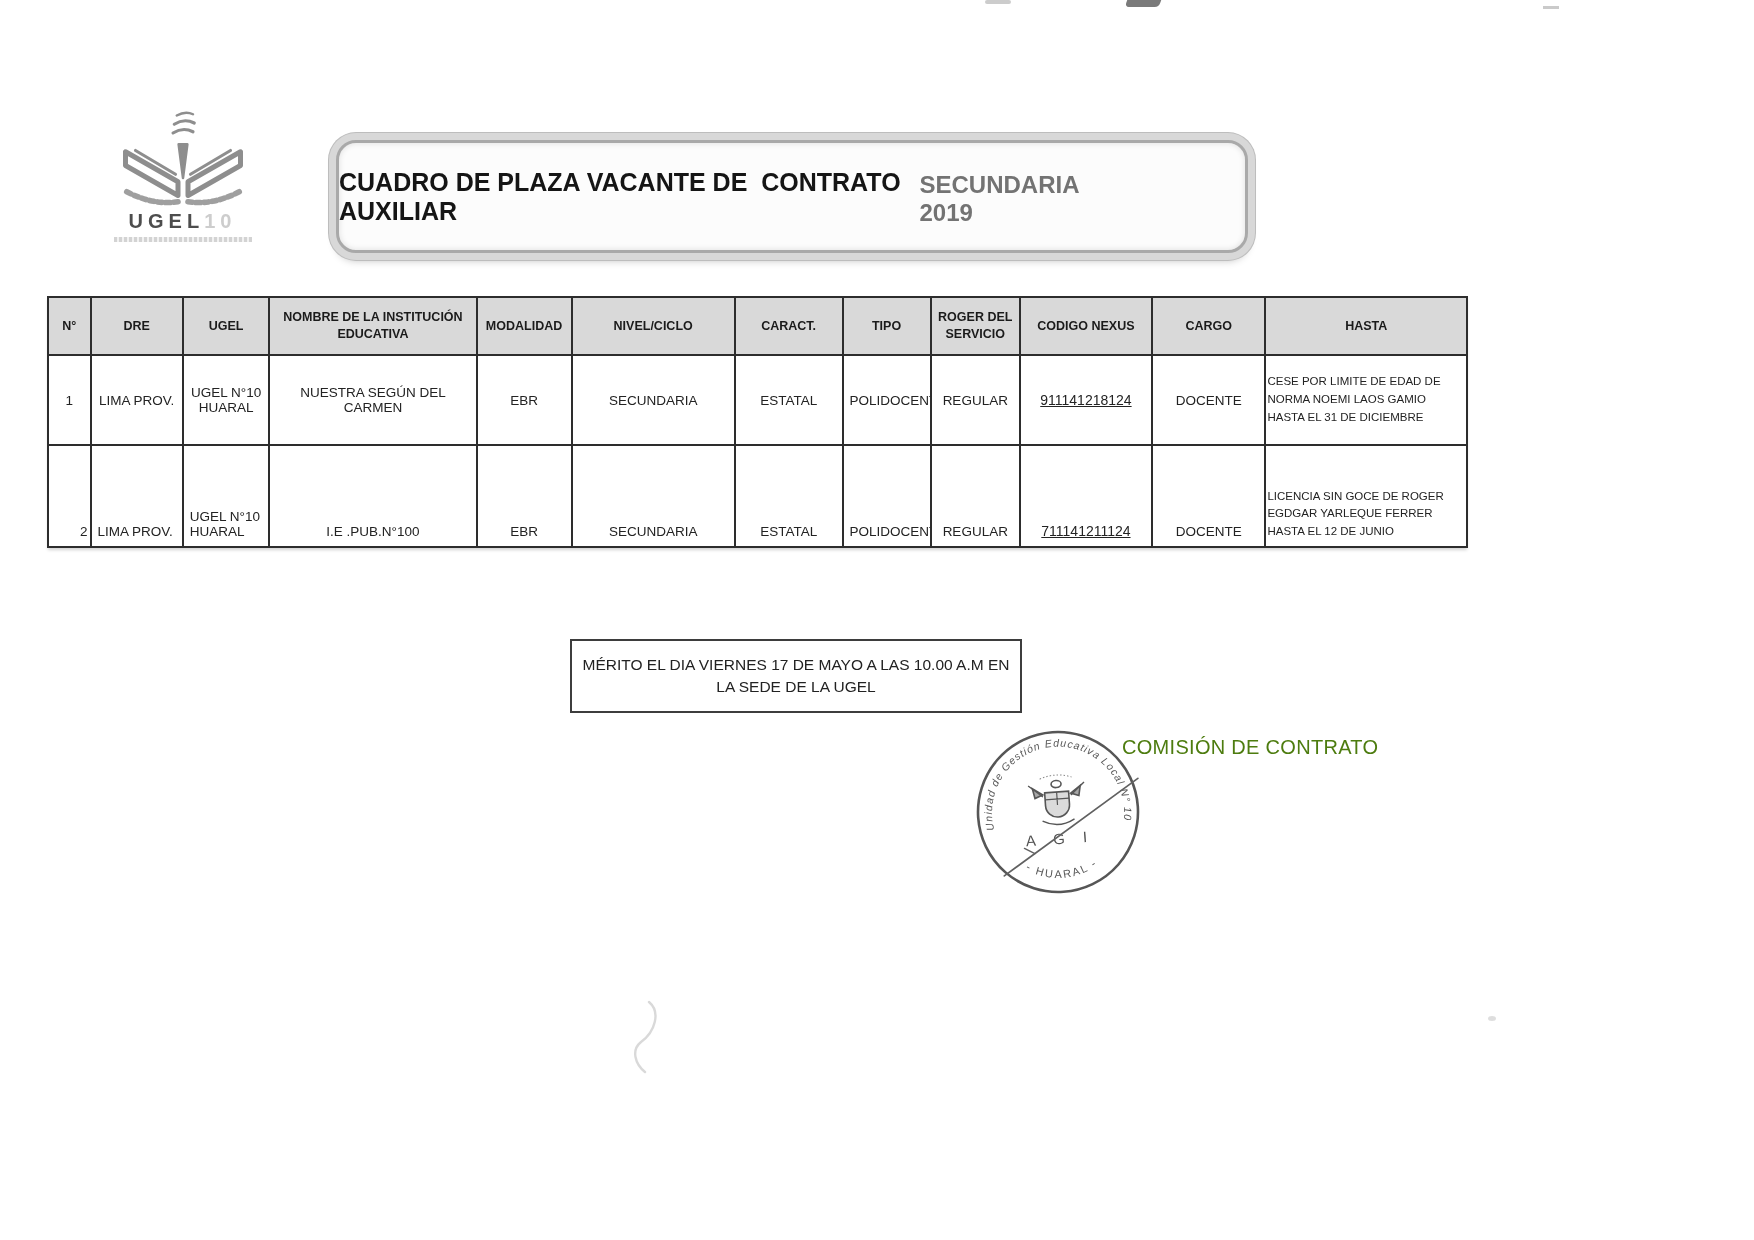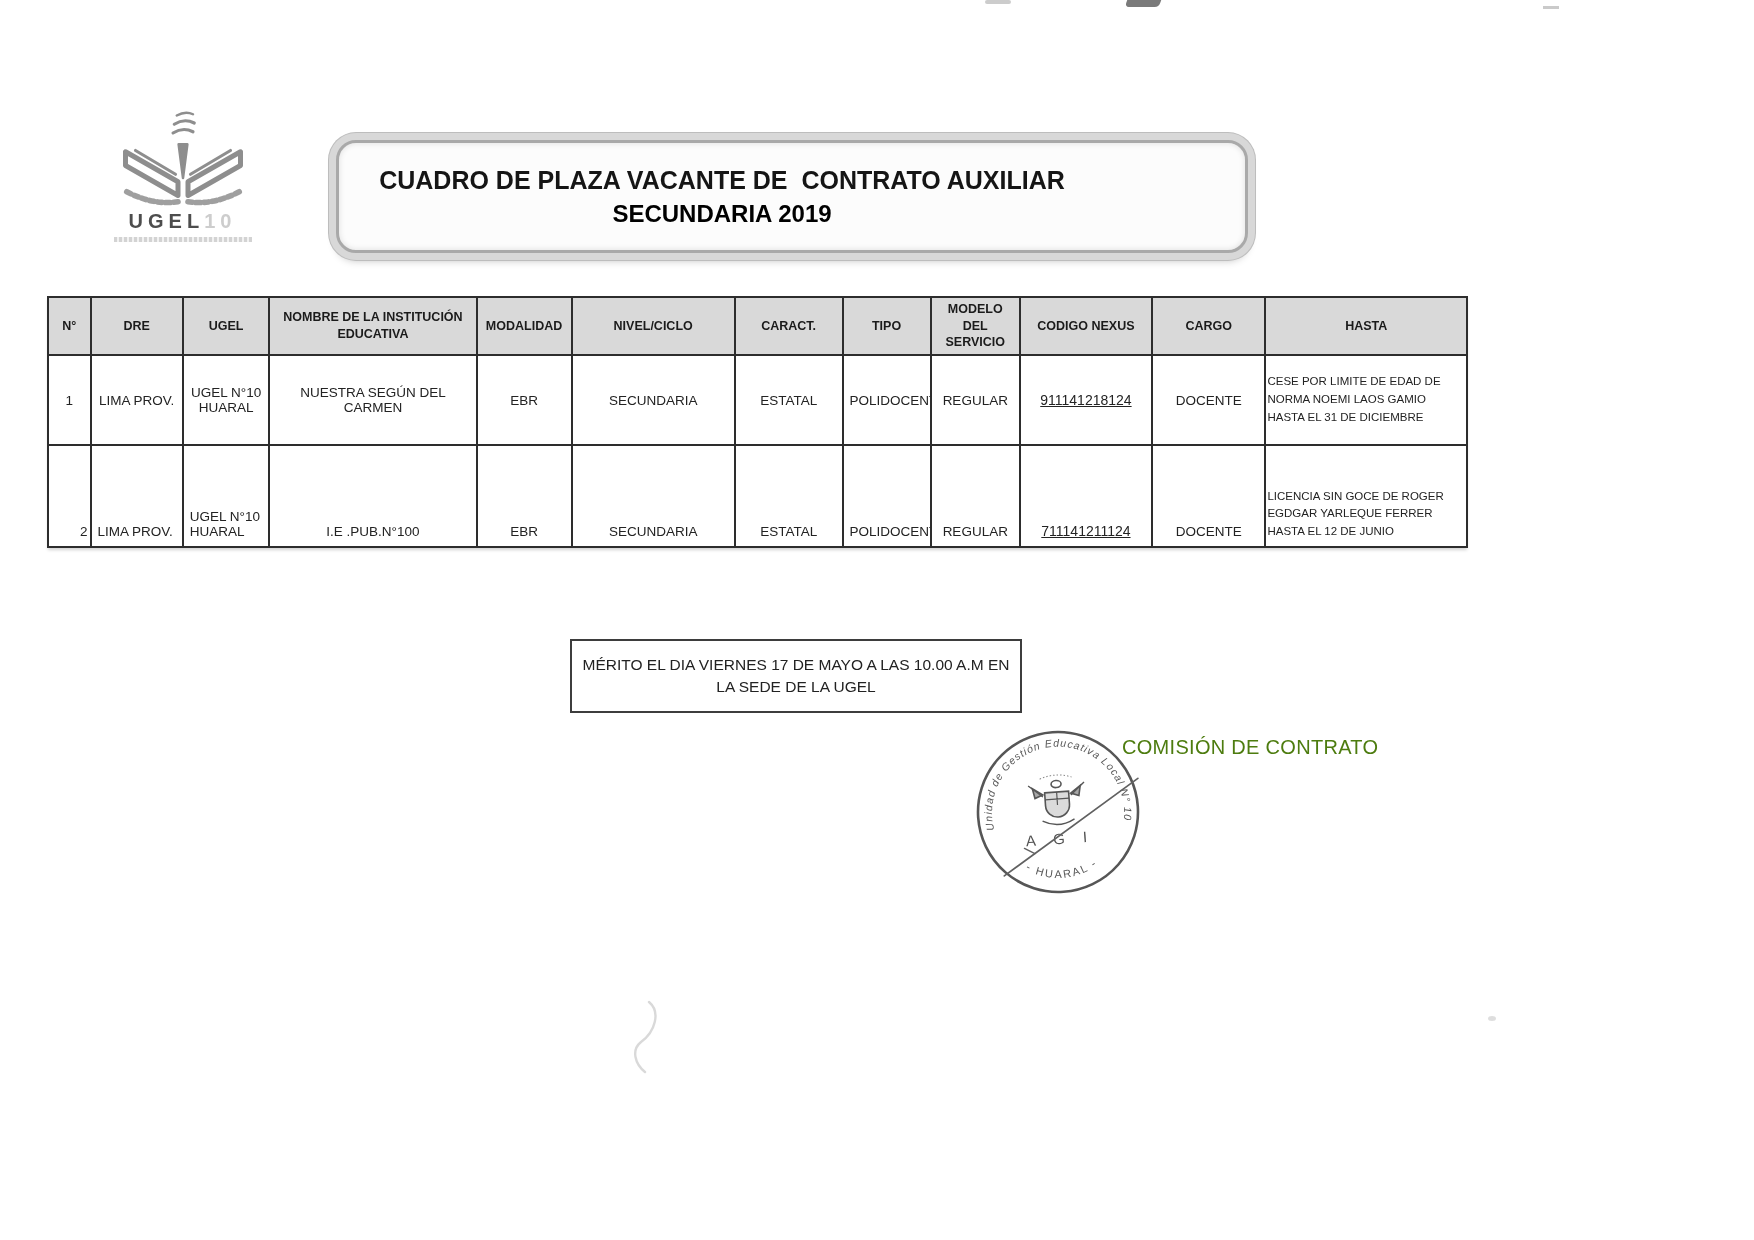--- a/index.html
+++ b/index.html
@@ -16,25 +16,25 @@
   .logo-num  { color:#cdcdcd; }
   .logo-tagline { height:5px; width:138px; margin:4px auto 0;
     background:repeating-linear-gradient(90deg,#c9c9c9 0 3px,#efefef 3px 5px);
     filter:blur(0.6px); opacity:0.8; }
   
   .banner {
     position:absolute; left:336px; top:140px; width:912px; height:113px;
     border-radius:20px; background:#fcfcfc;
     border:3px solid #a9a9a9;
     box-shadow:0 0 0 7px #d8d8d8, 0 0 0 8px #bdbdbd, 0 7px 9px rgba(0,0,0,.28), inset 0 0 6px rgba(0,0,0,.12);
-    display:flex; flex-direction:column; justify-content:center; align-items:center;
+    display:flex; flex-direction:row; justify-content:center; align-items:center;
     padding-right:140px; box-sizing:border-box;
   }
   .banner .t1 { font-size:25px; font-weight:bold; color:#151515; white-space:pre-wrap; }
-  .banner .t2 { font-size:24px; font-weight:bold; color:#000000; margin-top:5px; }
+  .banner .t2 { font-size:24px; font-weight:bold; color:#737373; margin-top:5px; }
   
   table.vac {
     position:absolute; left:47px; top:296px; width:1421px;
     border-collapse:collapse; table-layout:fixed;
     box-shadow:0 3px 3px -1px rgba(0,0,0,.18);
   }
   table.vac th, table.vac td { border:2px solid #2d2d2d; overflow:hidden; }
   table.vac th {
     background:#d9d9d9; font-size:12.5px; font-weight:bold; color:#1b1b1b;
     height:52px; text-align:center; vertical-align:middle; padding:2px 5px; line-height:1.35;
@@ -115,21 +115,21 @@
     <thead>
       <tr>
         <th>N°</th>
         <th>DRE</th>
         <th>UGEL</th>
         <th>NOMBRE DE LA INSTITUCIÓN EDUCATIVA</th>
         <th>MODALIDAD</th>
         <th>NIVEL/CICLO</th>
         <th>CARACT.</th>
         <th>TIPO</th>
-        <th>MODELO DEL SERVICIO</th>
+        <th>ROGER DEL SERVICIO</th>
         <th>CODIGO NEXUS</th>
         <th>CARGO</th>
         <th>HASTA</th>
       </tr>
     </thead>
     <tbody>
       <tr class="r1">
         <td class="c-num">1</td>
         <td class="c-dre">LIMA PROV.</td>
         <td class="c-ugel">UGEL N°10 HUARAL</td>

